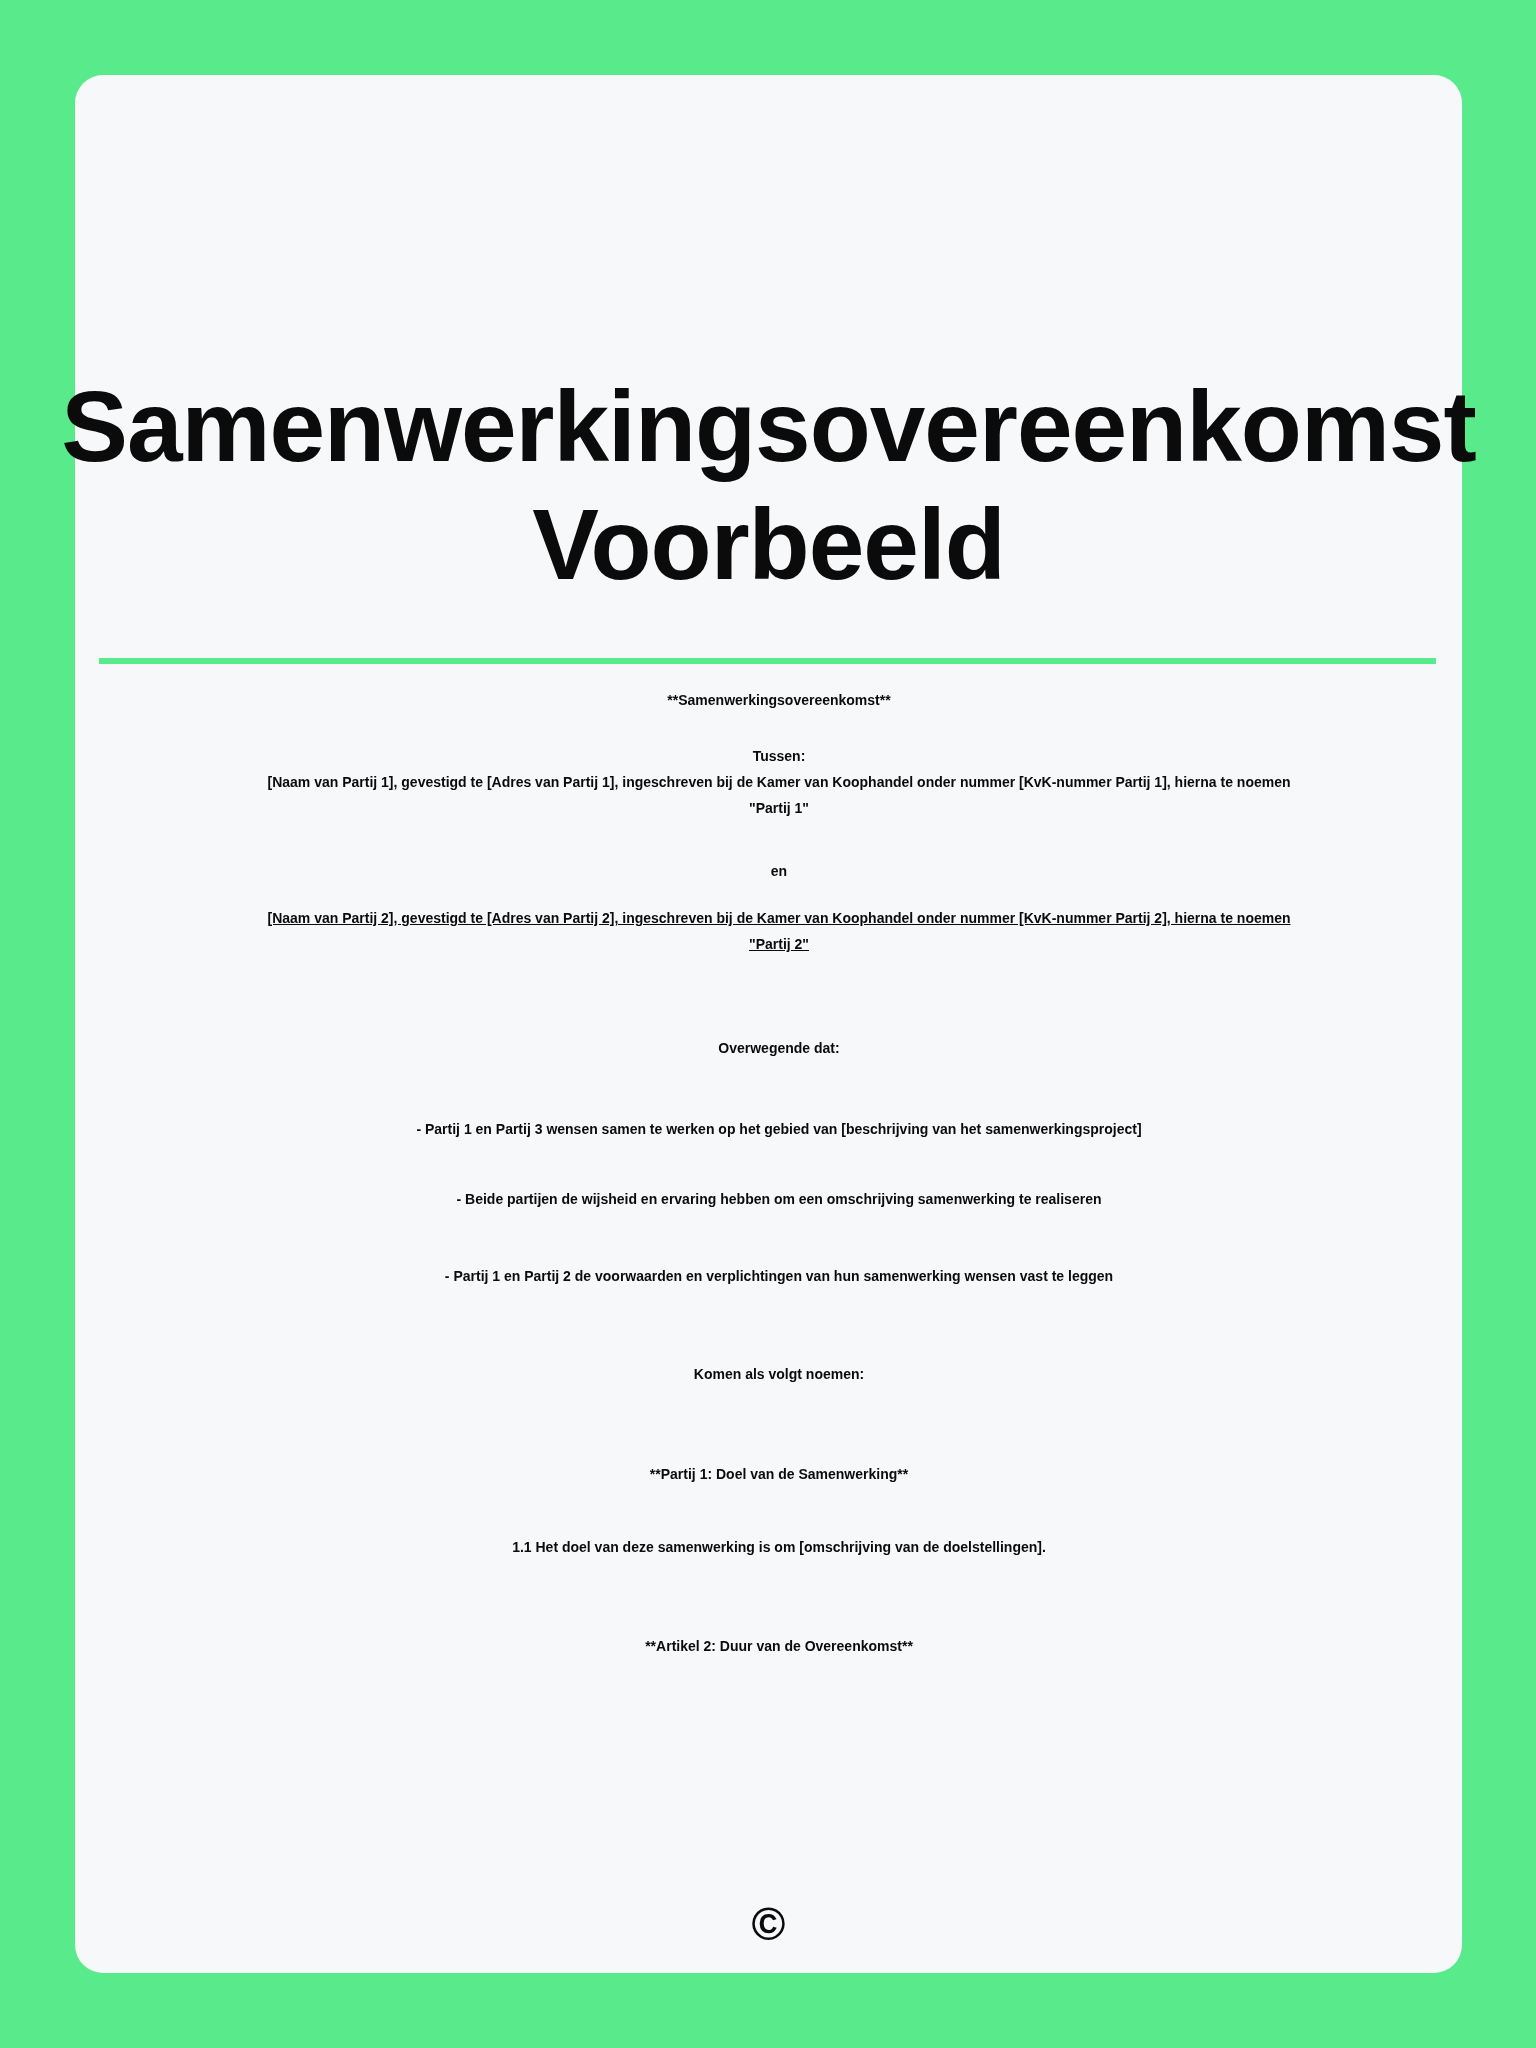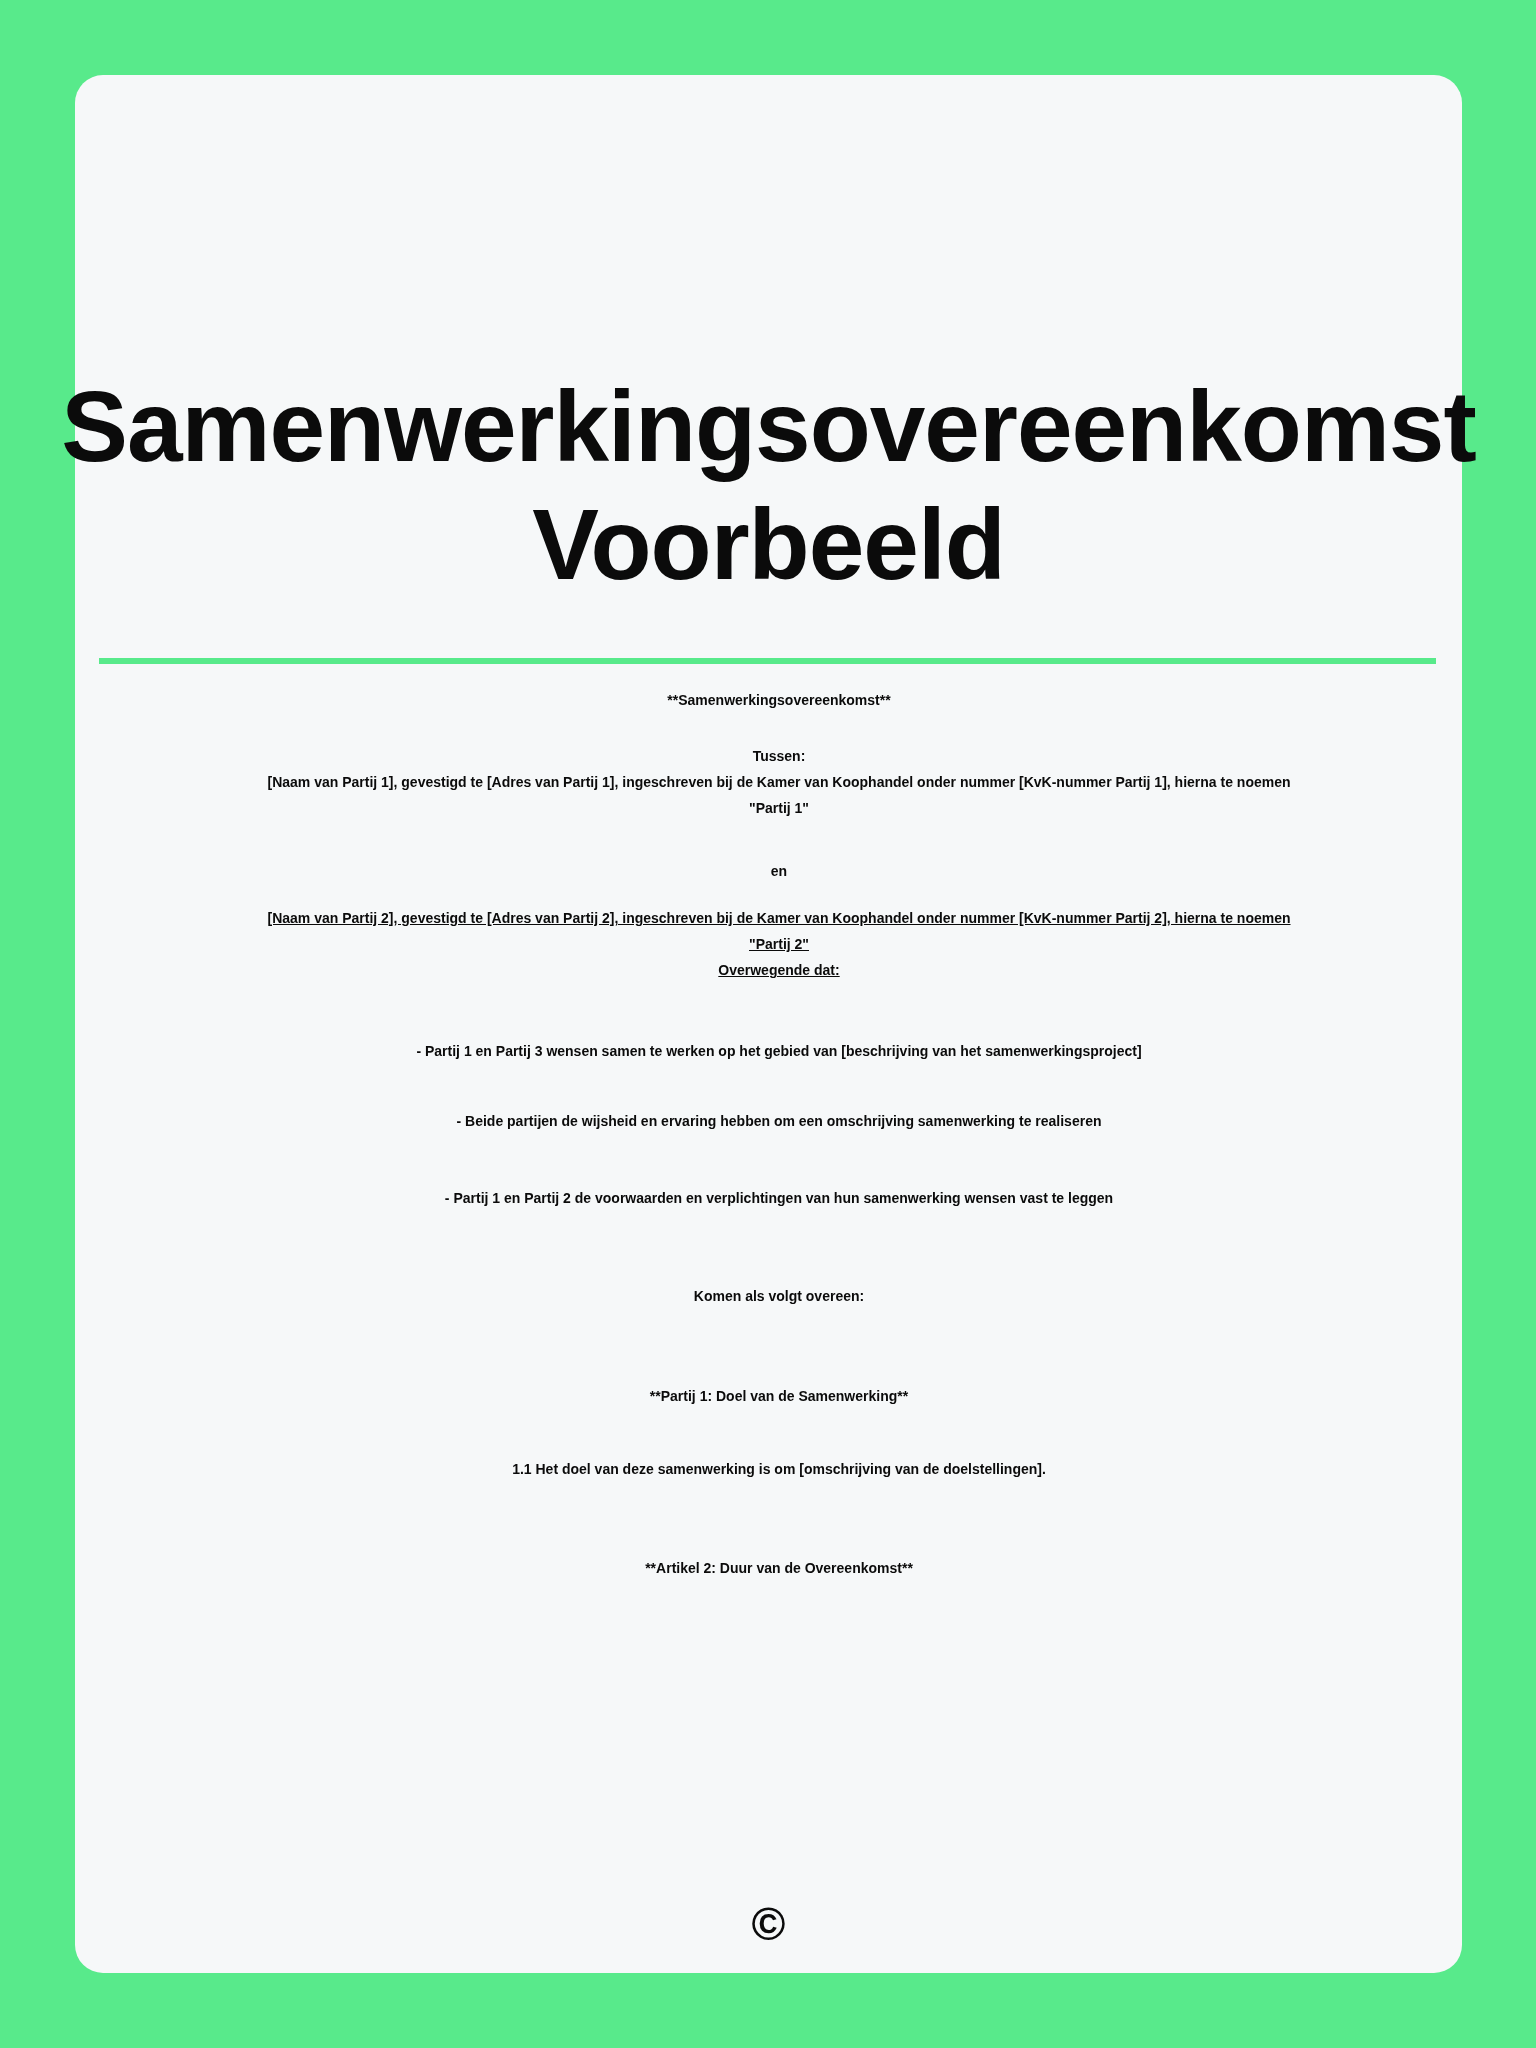--- a/index.html
+++ b/index.html
@@ -80,24 +80,24 @@
 <div class="canvas">
   <div class="page">
     <h1 class="title">Samenwerkingsovereenkomst Voorbeeld</h1>
     <div class="divider"></div>
     <div class="content" id="paragraphs">
         <p style="margin-top: 0px;">**Samenwerkingsovereenkomst**</p>
         <p style="margin-top: 30px;">Tussen:
 [Naam van Partij 1], gevestigd te [Adres van Partij 1], ingeschreven bij de Kamer van Koophandel onder nummer [KvK-nummer Partij 1], hierna te noemen "Partij 1"</p>
         <p style="margin-top: 37px;">en</p>
         <p style="margin-top: 21px; text-decoration: underline;">[Naam van Partij 2], gevestigd te [Adres van Partij 2], ingeschreven bij de Kamer van Koophandel onder nummer [KvK-nummer Partij 2], hierna te noemen "Partij 2"</p>
-        <p style=" text-decoration: underline;">Overwegende dat:</p>
+        <p style="margin-top: 78px;">Overwegende dat:</p>
         <p style="margin-top: 55px;">- Partij 1 en Partij 3 wensen samen te werken op het gebied van [beschrijving van het samenwerkingsproject]</p>
         <p style="margin-top: 44px;">- Beide partijen de wijsheid en ervaring hebben om een omschrijving samenwerking te realiseren</p>
         <p style="margin-top: 51px;">- Partij 1 en Partij 2 de voorwaarden en verplichtingen van hun samenwerking wensen vast te leggen</p>
-        <p style="margin-top: 72px;">Komen als volgt overeen:</p>
+        <p style="margin-top: 72px;">Komen als volgt noemen:</p>
         <p style="margin-top: 74px;">**Partij 1: Doel van de Samenwerking**</p>
         <p style="margin-top: 47px;">1.1 Het doel van deze samenwerking is om [omschrijving van de doelstellingen].</p>
         <p style="margin-top: 73px;">**Artikel 2: Duur van de Overeenkomst**</p>
       </div>
     <div class="copyright">©</div>
   </div>
 </div>
 
 </body></html>

